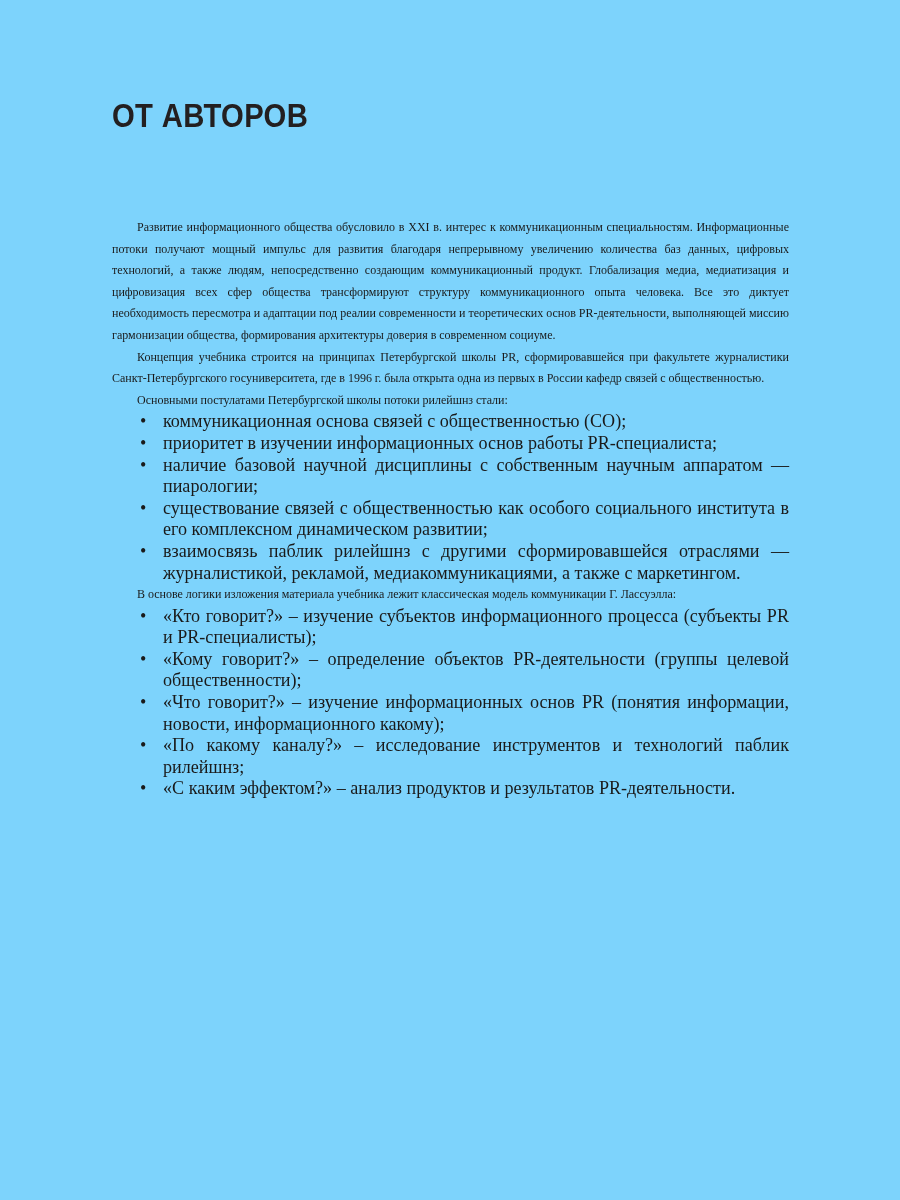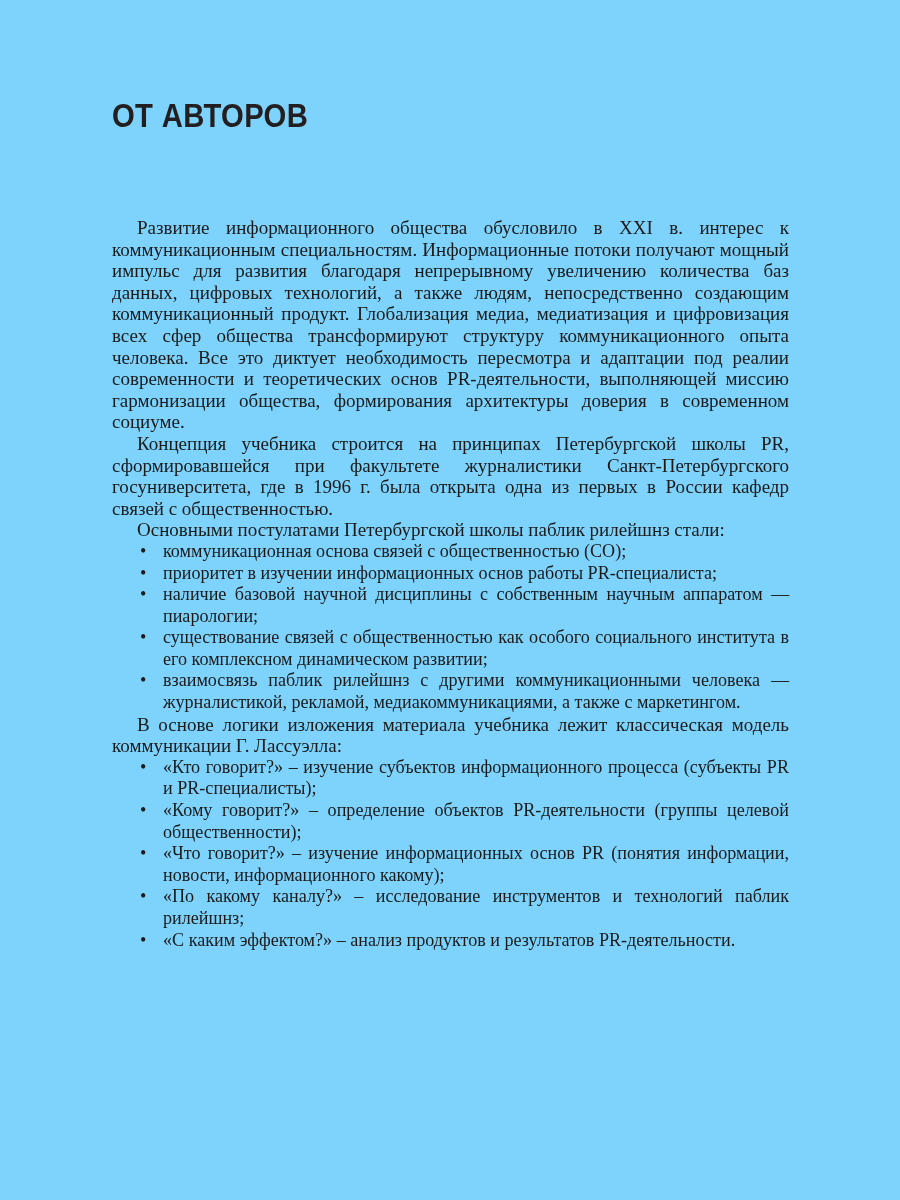--- a/index.html
+++ b/index.html
@@ -38,21 +38,21 @@
     padding-top: 98px;
     transform: scaleX(0.86);
     transform-origin: left top;
     white-space: nowrap;
   }
   .body-block {
     margin-top: 85px;
   }
   p.para {
     margin: 0;
-    font-size: 19px;
+    font-size: 12px;
     line-height: 21.6px;
     text-align: justify;
     text-indent: 25px;
     hyphens: manual;
     word-spacing: -0.1px;
   }
   ul.bullets {
     list-style: none;
     margin: 0;
     padding: 0;
@@ -88,42 +88,42 @@
 
     <h1 class="page-title">ОТ АВТОРОВ</h1>
 
     <div class="body-block">
 
       <p class="para lastline">Развитие информационного общества обусловило в XXI в. интерес к коммуникационным специальностям. Информационные потоки получают мощный импульс для развития благодаря непрерывному увеличению количества баз данных, цифровых технологий, а также людям, непосредственно создающим коммуникационный продукт. Глобализация медиа, медиатизация и цифровизация всех сфер общества трансформируют структуру коммуникационного опыта человека. Все это диктует необходимость пересмотра и адаптации под реалии современности и теоретических основ PR-деятельности, выполняющей миссию гармонизации общества, формирования архитектуры доверия в современном социуме.</p>
 
       <p class="para lastline">Концепция учебника строится на принципах Петербургской школы PR, сформировавшейся при факультете журналистики Санкт-Петербургского госуниверситета, где в 1996 г. была открыта одна из первых в России кафедр связей с общественностью.</p>
 
 
-      <p class="para lastline">Основными постулатами Петербургской школы паблик рилейшнз стали:</p>
+      <p class="para lastline">Основными постулатами Петербургской школы потоки рилейшнз стали:</p>
 
       <ul class="bullets">
         <li>
           <span class="bullet-dot">•</span>
           <span class="li-text lastline">коммуникационная основа связей с общественностью (СО);</span>
         </li>
         <li>
           <span class="bullet-dot">•</span>
           <span class="li-text lastline">приоритет в изучении информационных основ работы PR-специалиста;</span>
         </li>
         <li>
           <span class="bullet-dot">•</span>
           <span class="li-text lastline">наличие базовой научной дисциплины с собственным научным аппаратом — пиарологии;</span>
         </li>
         <li>
           <span class="bullet-dot">•</span>
           <span class="li-text lastline">существование связей с общественностью как особого социального института в его комплексном динамическом развитии;</span>
         </li>
         <li>
           <span class="bullet-dot">•</span>
-          <span class="li-text lastline">взаимосвязь паблик рилейшнз с другими коммуникационными человека — журналистикой, рекламой, медиакоммуникациями, а также с маркетингом.</span>
+          <span class="li-text lastline">взаимосвязь паблик рилейшнз с другими сформировавшейся отраслями — журналистикой, рекламой, медиакоммуникациями, а также с маркетингом.</span>
         </li>
       </ul>
 
       <p class="para lastline">В основе логики изложения материала учебника лежит классическая модель коммуникации Г. Лассуэлла:</p>
 
       <ul class="bullets">
         <li>
           <span class="bullet-dot">•</span>
           <span class="li-text lastline">«Кто говорит?» – изучение субъектов информационного процесса (субъекты PR и PR-специалисты);</span>
         </li>

